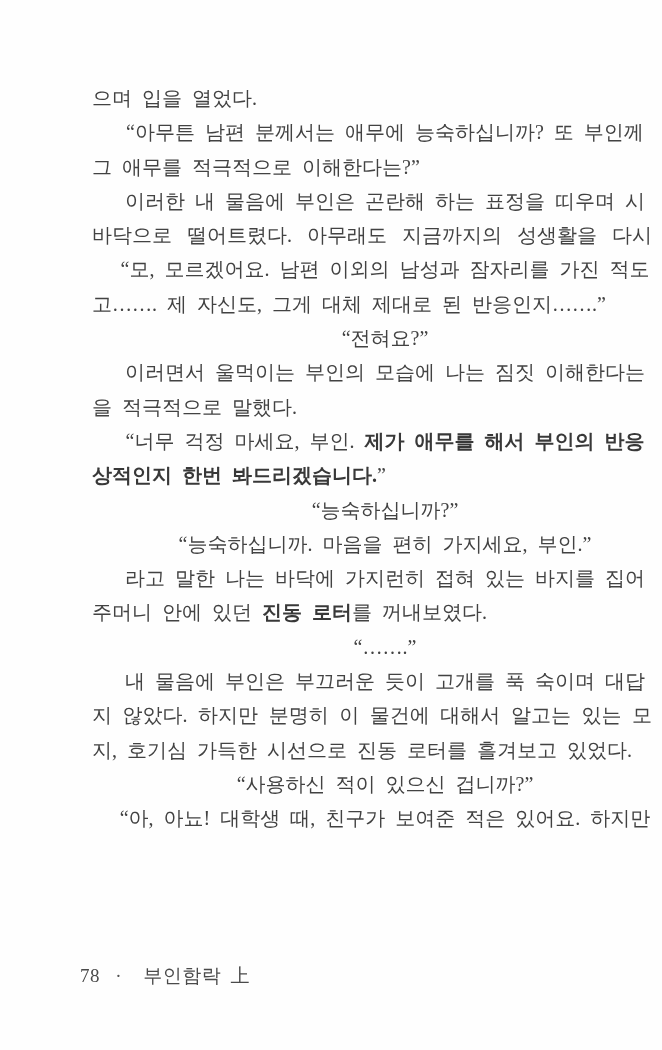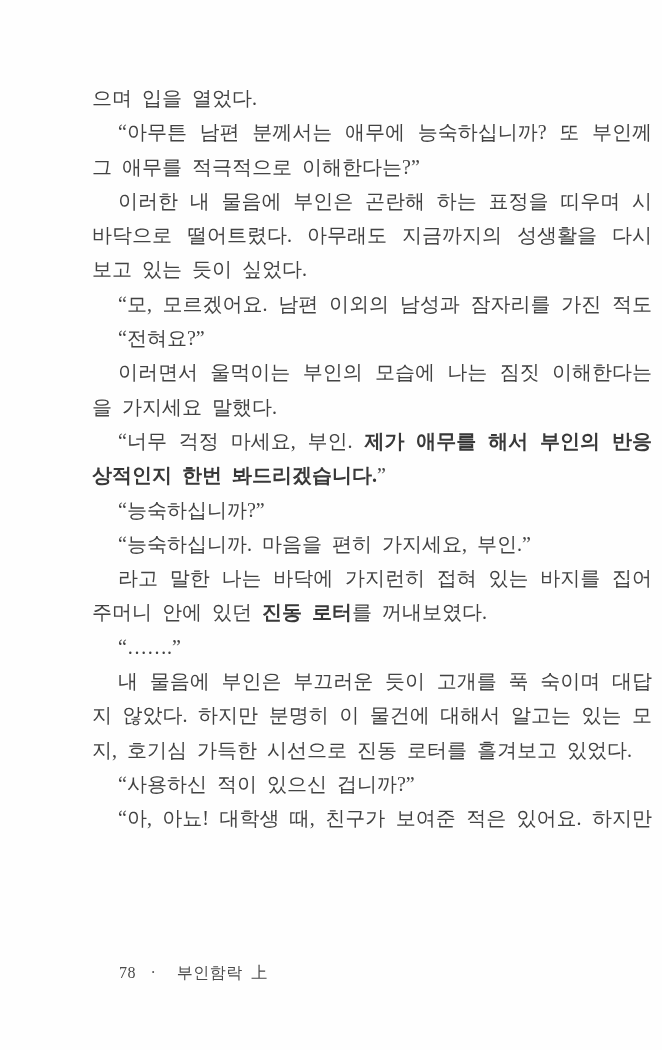--- a/index.html
+++ b/index.html
@@ -38,33 +38,33 @@
     text-align-last: justify;
   }
   .line.justify::after {
     content: "";
     display: inline-block;
     width: 100%;
     height: 0;
   }
   .line.indent {
     text-indent: 26px;
+    text-align: center;
   }
   .line b {
     font-weight: bold;
     color: #383838;
   }
   .footer {
     position: absolute;
     left: 80px;
     top: 963px;
-    font-size: 16px;
+    font-size: 19px;
     color: #4a4a4a;
     letter-spacing: 0.5px;
-    margin-left: 39px;
   }
   .footer .page-num {
     display: inline-block;
     margin-right: 10px;
   }
   .footer .sep {
     display: inline-block;
     margin-right: 16px;
     color: #555555;
   }
@@ -78,25 +78,25 @@
 
 <div class="page">
 
   <div class="text-block">
 
   <div class="line"><span>으며 입을 열었다.</span></div>
       <div class="line indent justify"><span>“아무튼 남편 분께서는 애무에 능숙하십니까? 또 부인께서는</span></div>
       <div class="line"><span>그 애무를 적극적으로 이해한다는?”</span></div>
       <div class="line indent justify"><span>이러한 내 물음에 부인은 곤란해 하는 표정을 띠우며 시선을</span></div>
       <div class="line justify"><span>바닥으로 떨어트렸다. 아무래도 지금까지의 성생활을 다시 생각해</span></div>
-      <div class="line"><span>보고 있는 듯이 싶었다.</span></div>
       <div class="line indent justify"><span>“모, 모르겠어요. 남편 이외의 남성과 잠자리를 가진 적도 없</span></div>
+      <div class="line"><span>고……. 제 자신도, 그게 대체 제대로 된 반응인지…….”</span></div>
       <div class="line indent"><span>“전혀요?”</span></div>
       <div class="line indent justify"><span>이러면서 울먹이는 부인의 모습에 나는 짐짓 이해한다는 표정</span></div>
-      <div class="line"><span>을 가지세요 말했다.</span></div>
+      <div class="line"><span>을 적극적으로 말했다.</span></div>
       <div class="line indent justify"><span>“너무 걱정 마세요, 부인. </span><b>제가 애무를 해서 부인의 반응이 정</b></div>
       <div class="line"><b>상적인지 한번 봐드리겠습니다.</b><span>”</span></div>
       <div class="line indent"><span>“능숙하십니까?”</span></div>
       <div class="line indent"><span>“능숙하십니까. 마음을 편히 가지세요, 부인.”</span></div>
       <div class="line indent justify"><span>라고 말한 나는 바닥에 가지런히 접혀 있는 바지를 집어 들어,</span></div>
       <div class="line"><span>주머니 안에 있던 </span><b>진동 로터</b><span>를 꺼내보였다.</span></div>
       <div class="line indent"><span>“…….”</span></div>
       <div class="line indent justify"><span>내 물음에 부인은 부끄러운 듯이 고개를 푹 숙이며 대답을 하</span></div>
       <div class="line justify"><span>지 않았다. 하지만 분명히 이 물건에 대해서 알고는 있는 모양인</span></div>
       <div class="line"><span>지, 호기심 가득한 시선으로 진동 로터를 흘겨보고 있었다.</span></div>

